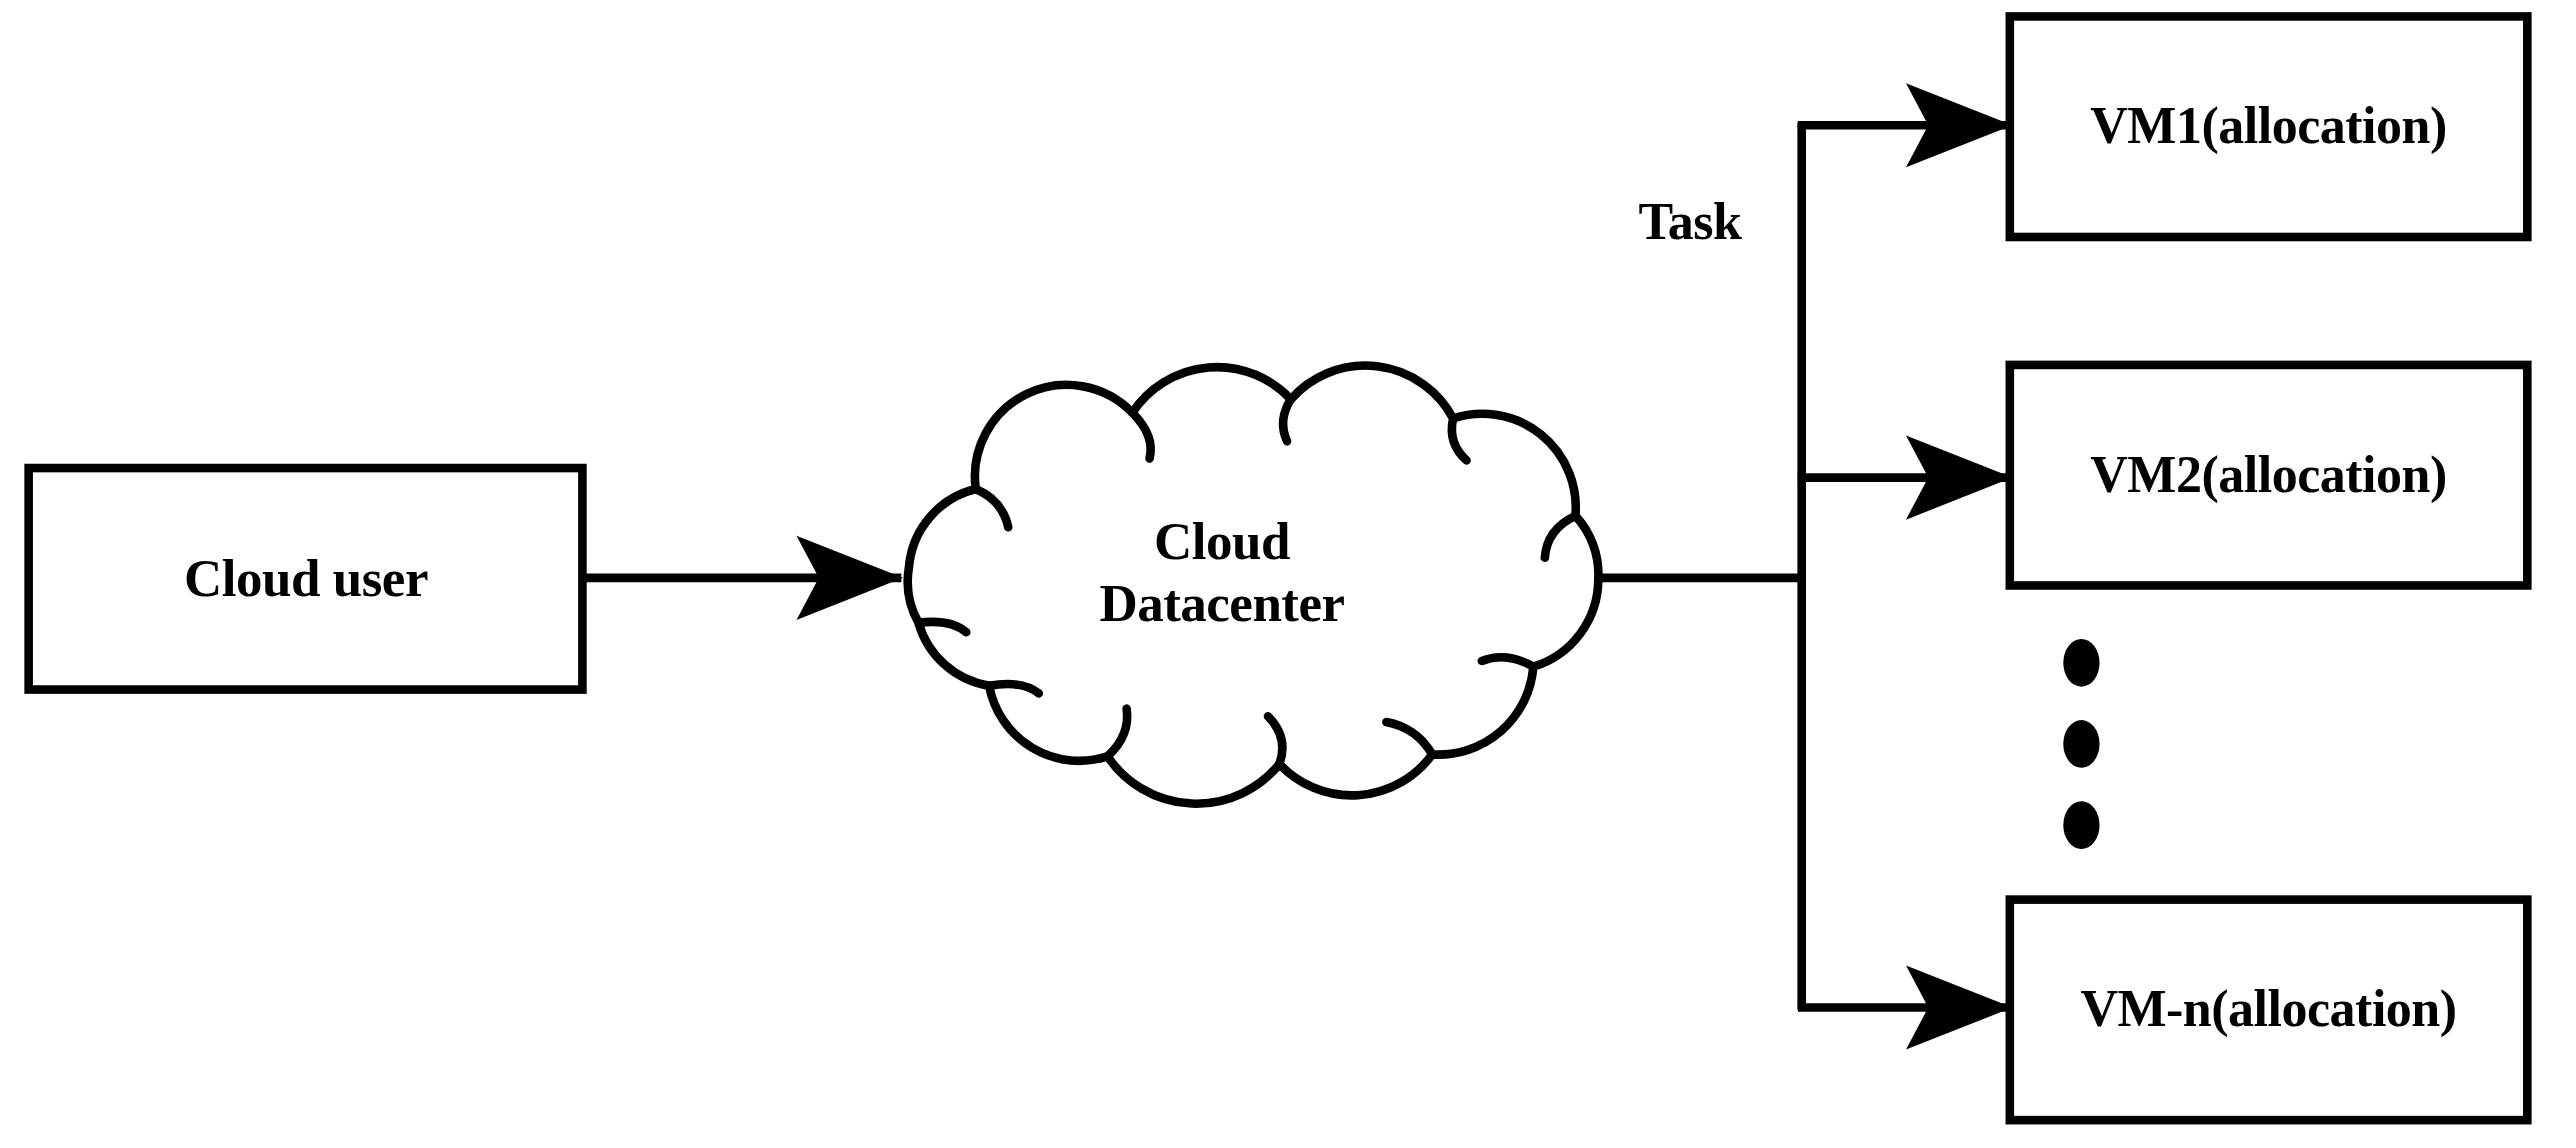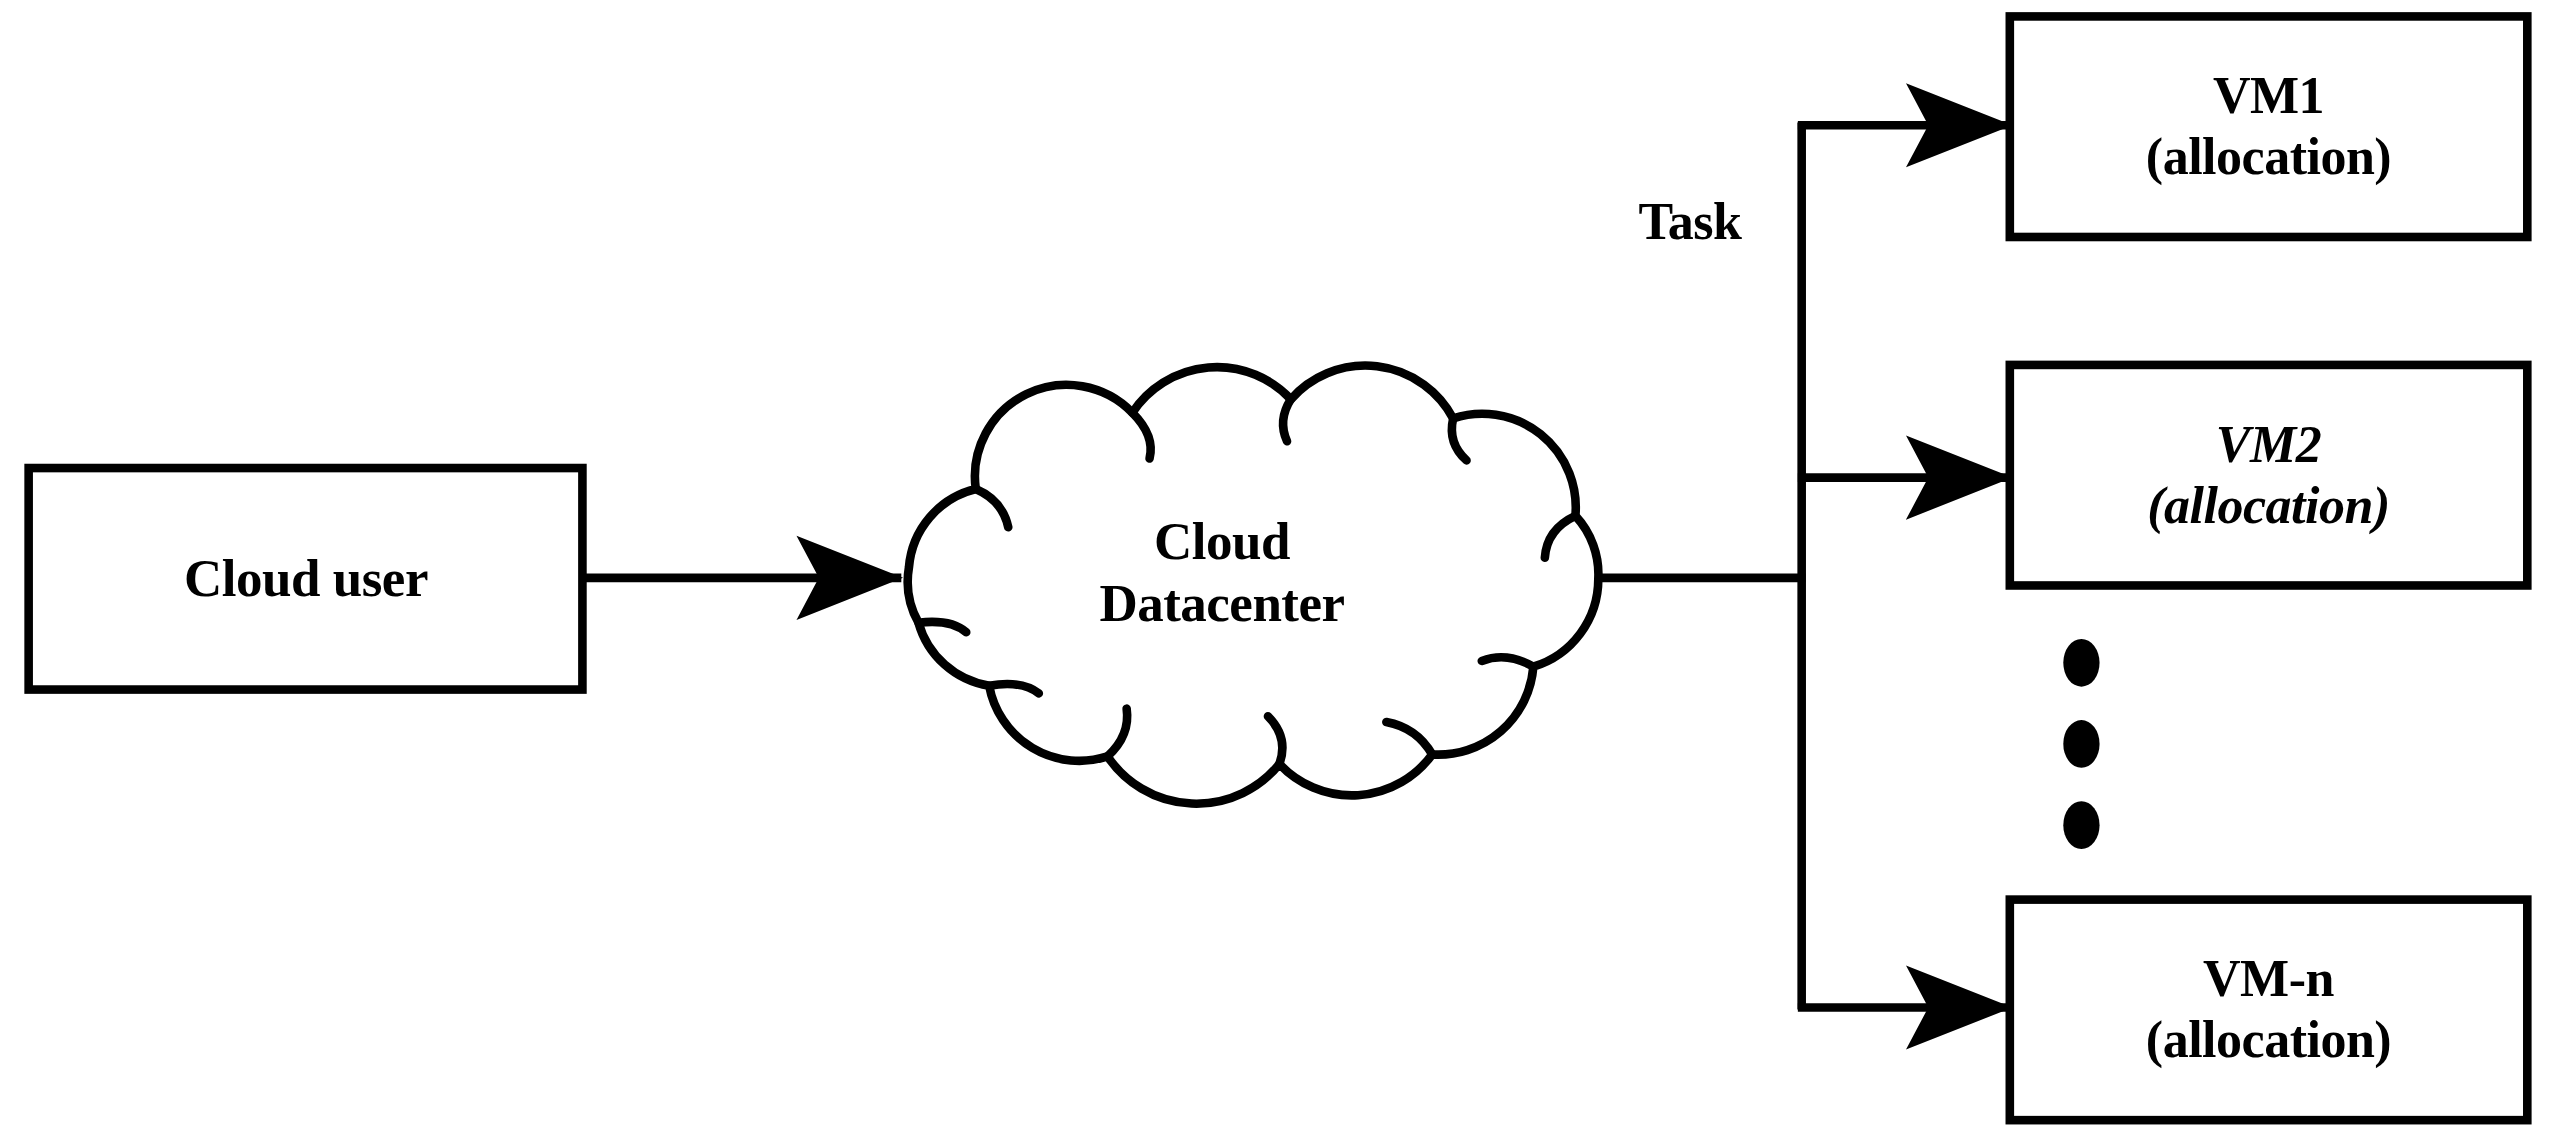--- a/index.html
+++ b/index.html
@@ -31,41 +31,41 @@
     font-weight: bold;
     font-family: "Liberation Serif", "DejaVu Serif", serif;
     text-align: center;
     line-height: 1.16;
     letter-spacing: -0.5px;
     white-space: pre-line;
     pointer-events: none;
   }
   .node-box-text {
     display: flex;
-    flex-direction: column;
+    flex-direction: row;
     align-items: center;
     justify-content: center;
   }
   #cloud-user-label {
     left: 29px; top: 468px; width: 554px; height: 222px;
     font-size: 53px;
     display: flex; align-items: center; justify-content: center;
   }
   #cloud-dc-label {
     left: 964px; top: 477px; width: 516px; height: 191px;
     font-size: 53px;
     display: flex; flex-direction: column; align-items: center; justify-content: center;
   }
   #task-label {
     left: 1604px; top: 188px; width: 172px; height: 69px;
     font-size: 52px;
     display: flex; align-items: center; justify-content: center;
   }
   #vm1-label  { left: 2010px; top: 16px;   width: 517px; height: 221px; font-size: 52px; }
-  #vm2-label  { left: 2010px; top: 365px;  width: 517px; height: 221px; font-size: 52px; font-style: italic; }
+  #vm2-label  { left: 2010px; top: 365px;  width: 517px; height: 221px; font-size: 52px; }
   #vmn-label  { left: 2010px; top: 899px;  width: 517px; height: 221px; font-size: 52px; }
 </style>
 </head>
 <body>
 
 <div id="stage">
 
   <svg id="geometry" viewBox="0 0 2698 1203" xmlns="http://www.w3.org/2000/svg">
     <defs>
       <marker id="arrowhead" markerWidth="13" markerHeight="11" refX="12.2" refY="5.5" orient="auto" markerUnits="strokeWidth">

